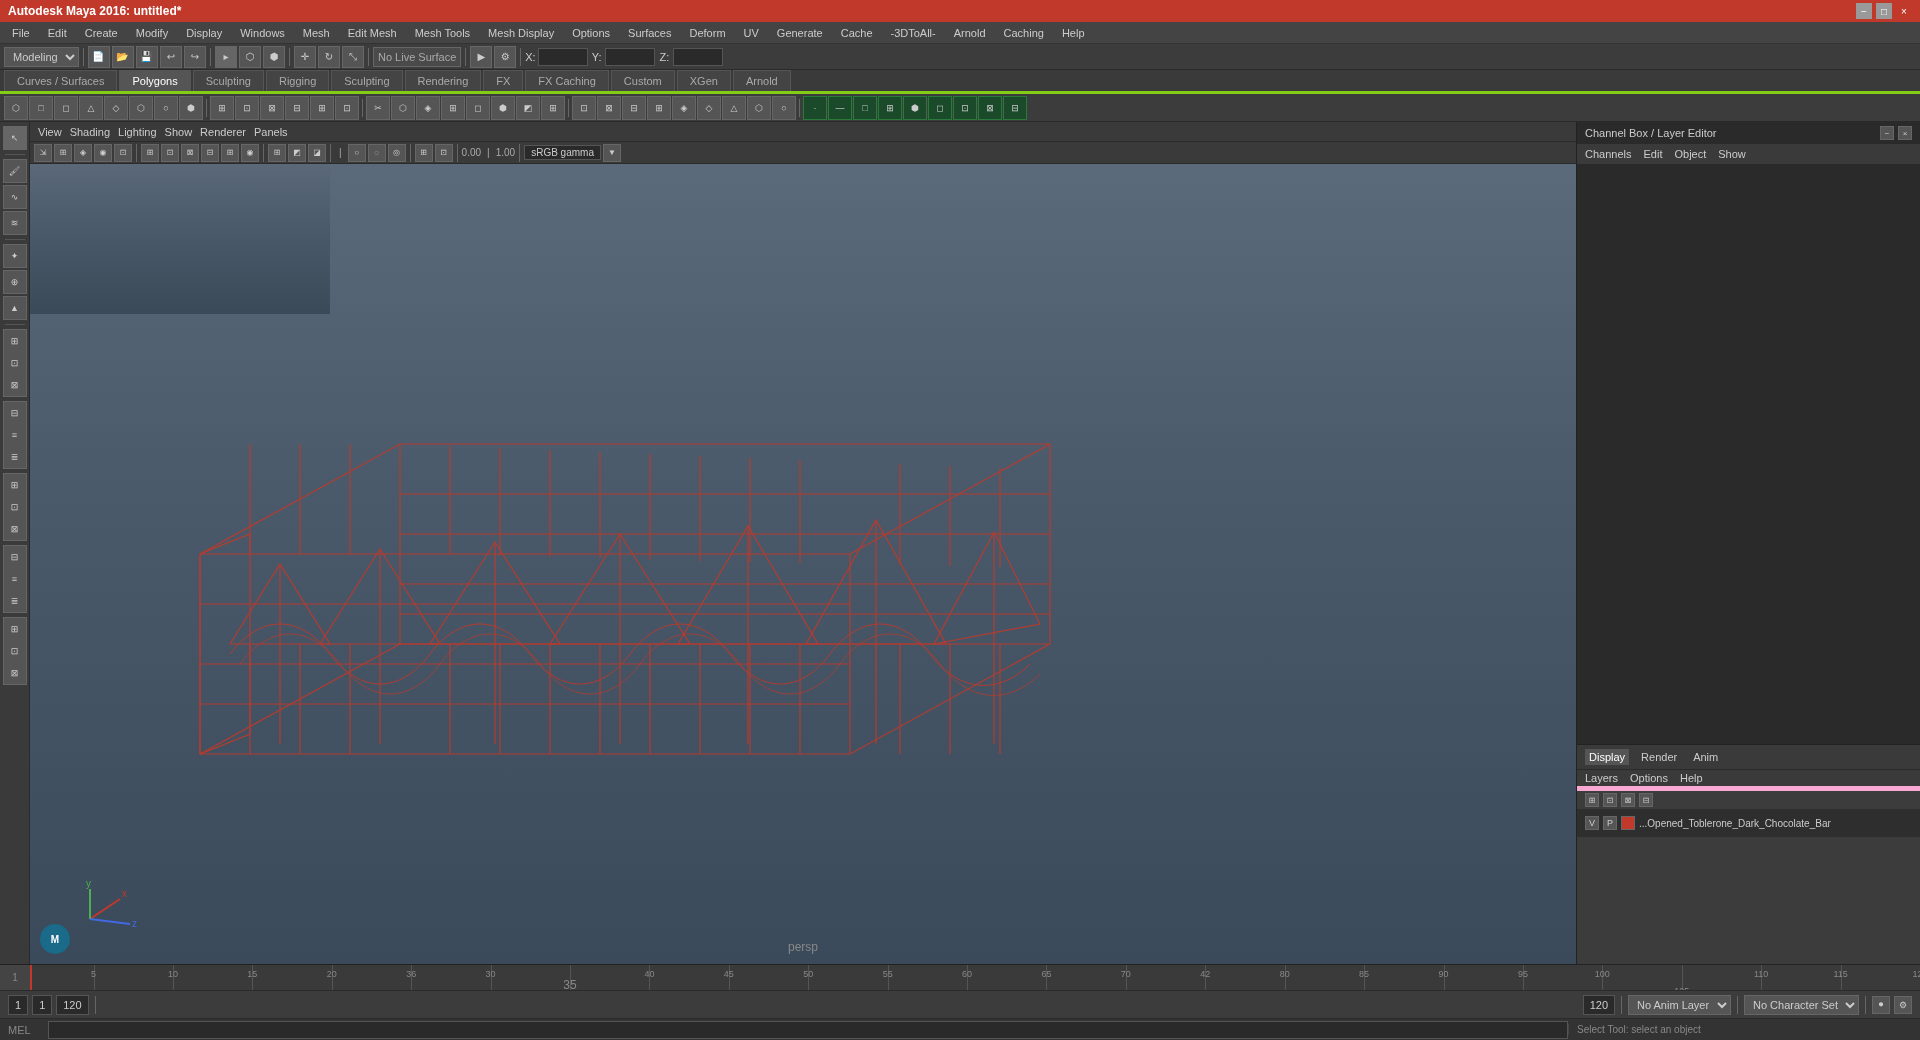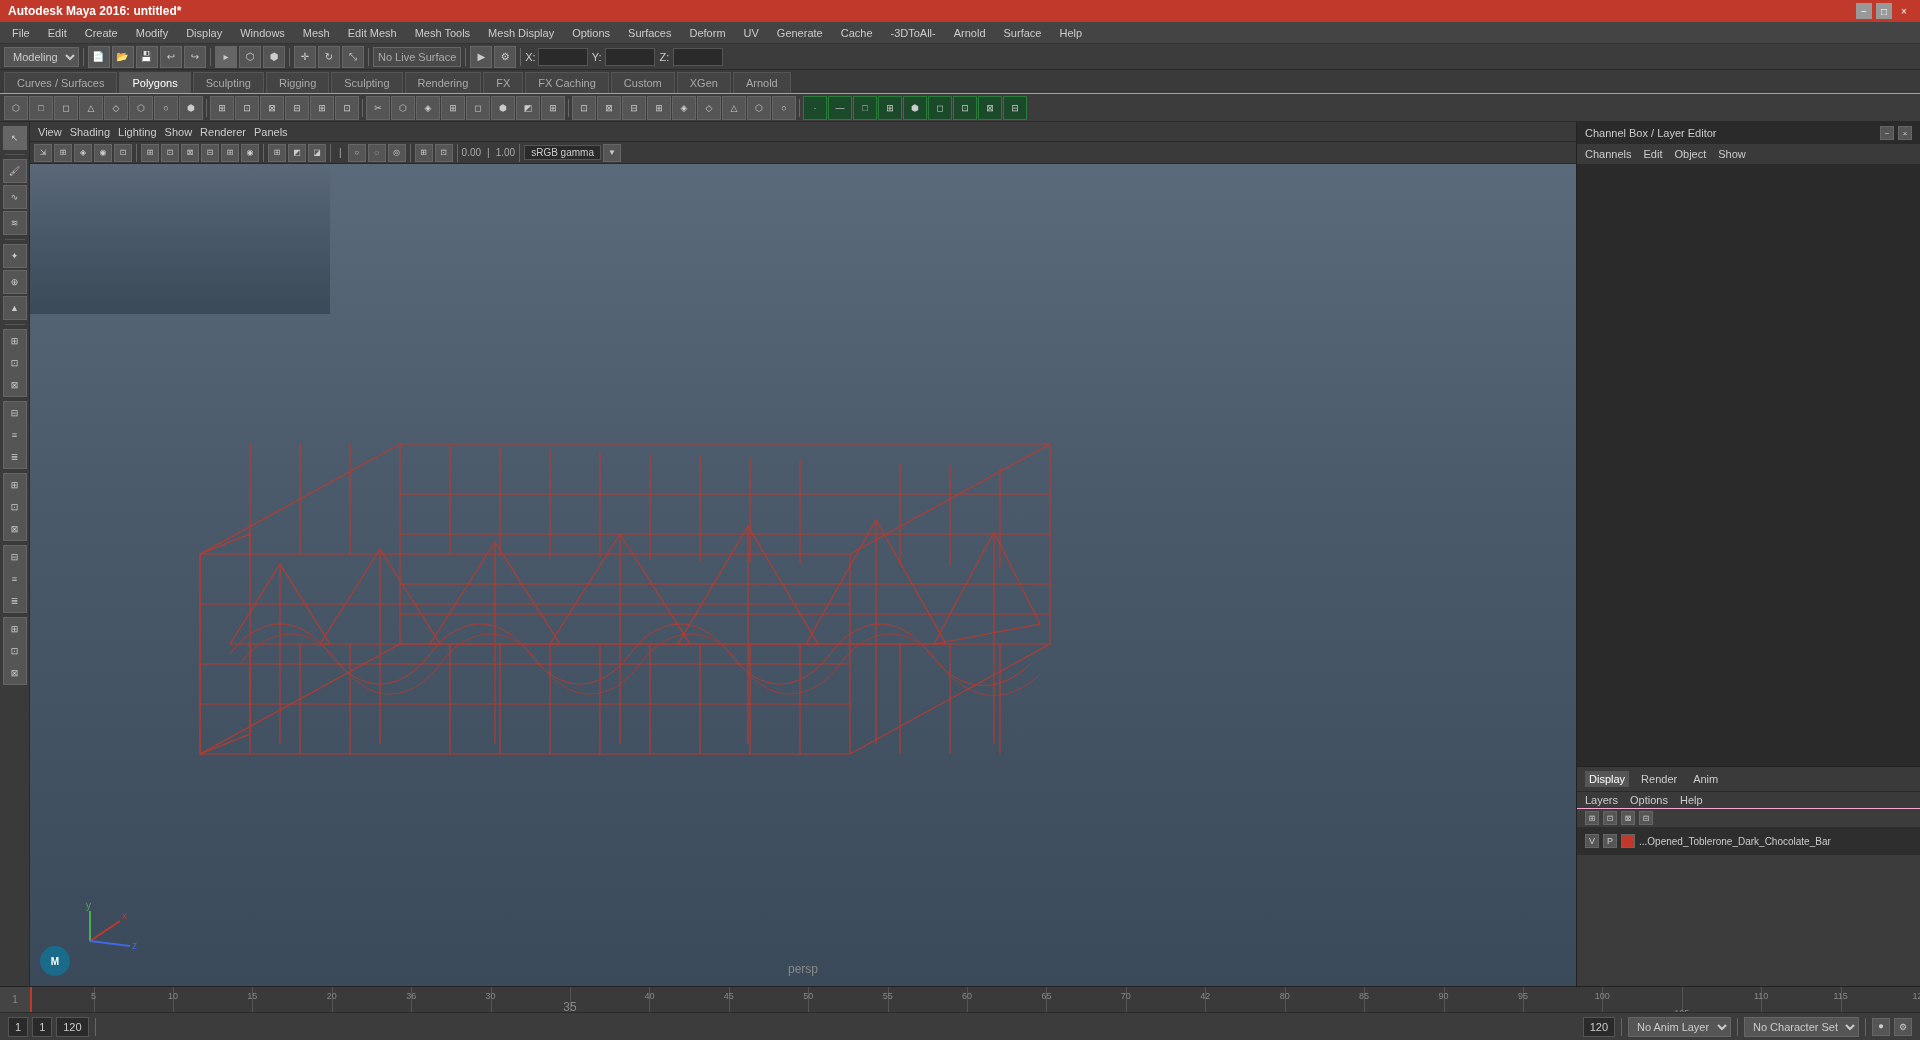--- a/index.html
+++ b/index.html
@@ -108,21 +108,21 @@
       align-items: center;
     }
 
     
     #tab-bar {
       height: 24px;
       background: #3a3a3a;
       display: flex;
       align-items: flex-end;
       padding: 0 4px;
-      border-bottom: 1px solid #84cc16;
+      border-bottom: 3px solid #84cc16;
     }
     .tab {
       padding: 4px 12px;
       cursor: pointer;
       color: #aaa;
       font-size: 11px;
       border-top: 1px solid #555;
       border-left: 1px solid #555;
       border-right: 1px solid #555;
       background: #444;
@@ -310,21 +310,21 @@
       cursor: pointer;
       padding: 2px 4px;
     }
     .bottom-tab.active { color: #fff; background: #555; }
     #bottom-tab-options {
       display: flex;
       align-items: center;
       padding: 2px 8px;
       gap: 12px;
       background: #3a3a3a;
-      border-bottom: 1px solid #f9a8d4;
+      border-bottom: 5px solid #f9a8d4;
     }
     .bottom-opt {
       color: #ccc;
       font-size: 11px;
       cursor: pointer;
     }
     #layers-content {
       padding: 4px 8px;
       background: #2e2e2e;
     }
@@ -498,21 +498,21 @@
     <span class="menu-item">Mesh Tools</span>
     <span class="menu-item">Mesh Display</span>
     <span class="menu-item">Options</span>
     <span class="menu-item">Surfaces</span>
     <span class="menu-item">Deform</span>
     <span class="menu-item">UV</span>
     <span class="menu-item">Generate</span>
     <span class="menu-item">Cache</span>
     <span class="menu-item">-3DToAll-</span>
     <span class="menu-item">Arnold</span>
-    <span class="menu-item">Surface</span>
+    <span class="menu-item">Caching</span>
     <span class="menu-item">Help</span>
   </div>
 
   <div id="main-toolbar">
     <select class="toolbar-dropdown">
       <option>Modeling</option>
     </select>
     <div class="toolbar-sep"></div>
 
     <div class="toolbar-btn">📄</div>
@@ -978,14 +978,21 @@
     <div class="toolbar-sep"></div>
 
     <select class="toolbar-dropdown">
       <option>No Character Set</option>
     </select>
     <div class="toolbar-sep"></div>
     <div class="tool-icon" style="width:18px;height:18px;">⏺</div>
     <div class="tool-icon" style="width:18px;height:18px;">⚙</div>
   </div>
 
+  <div id="command-line">
+    <span class="cmd-label">MEL</span>
+    <input class="cmd-input" type="text" placeholder="" style="">
+    <div style="width:344px;border-left:1px solid #444;padding:0 8px;font-size:10px;color:#888;display:flex;align-items:center;">
+      <span>Select Tool: select an object</span>
+    </div>
+  </div>
 
 </div>
 
 </body></html>

